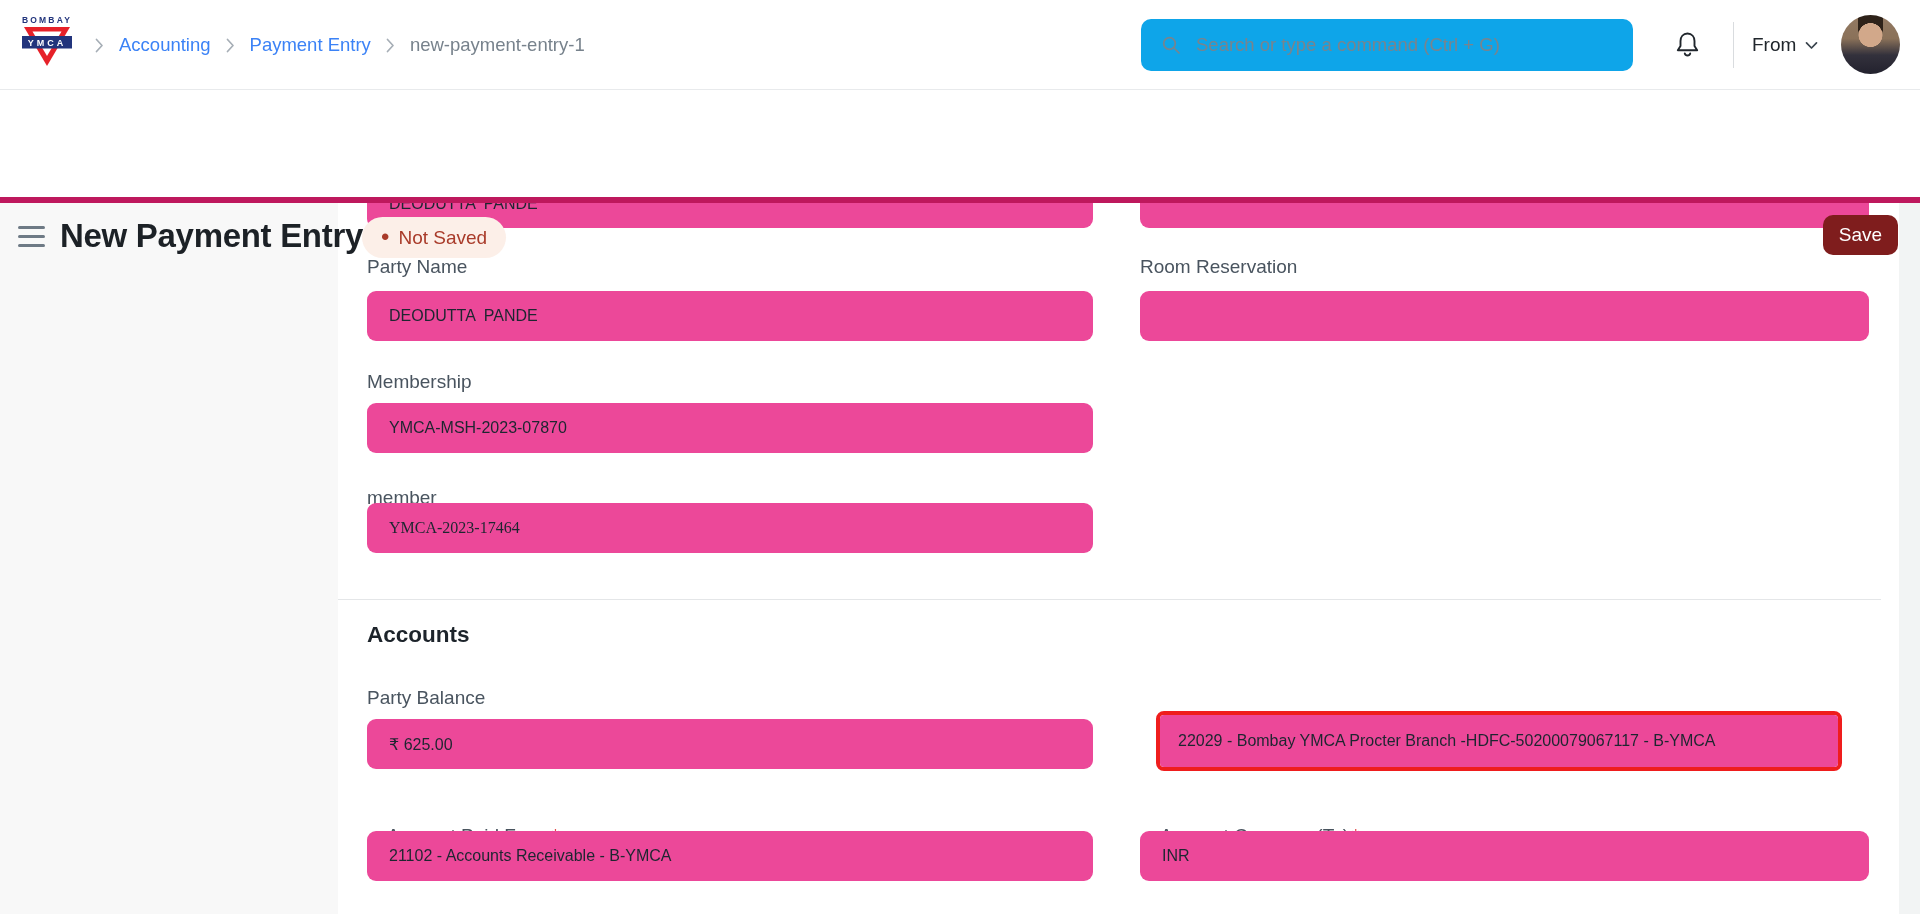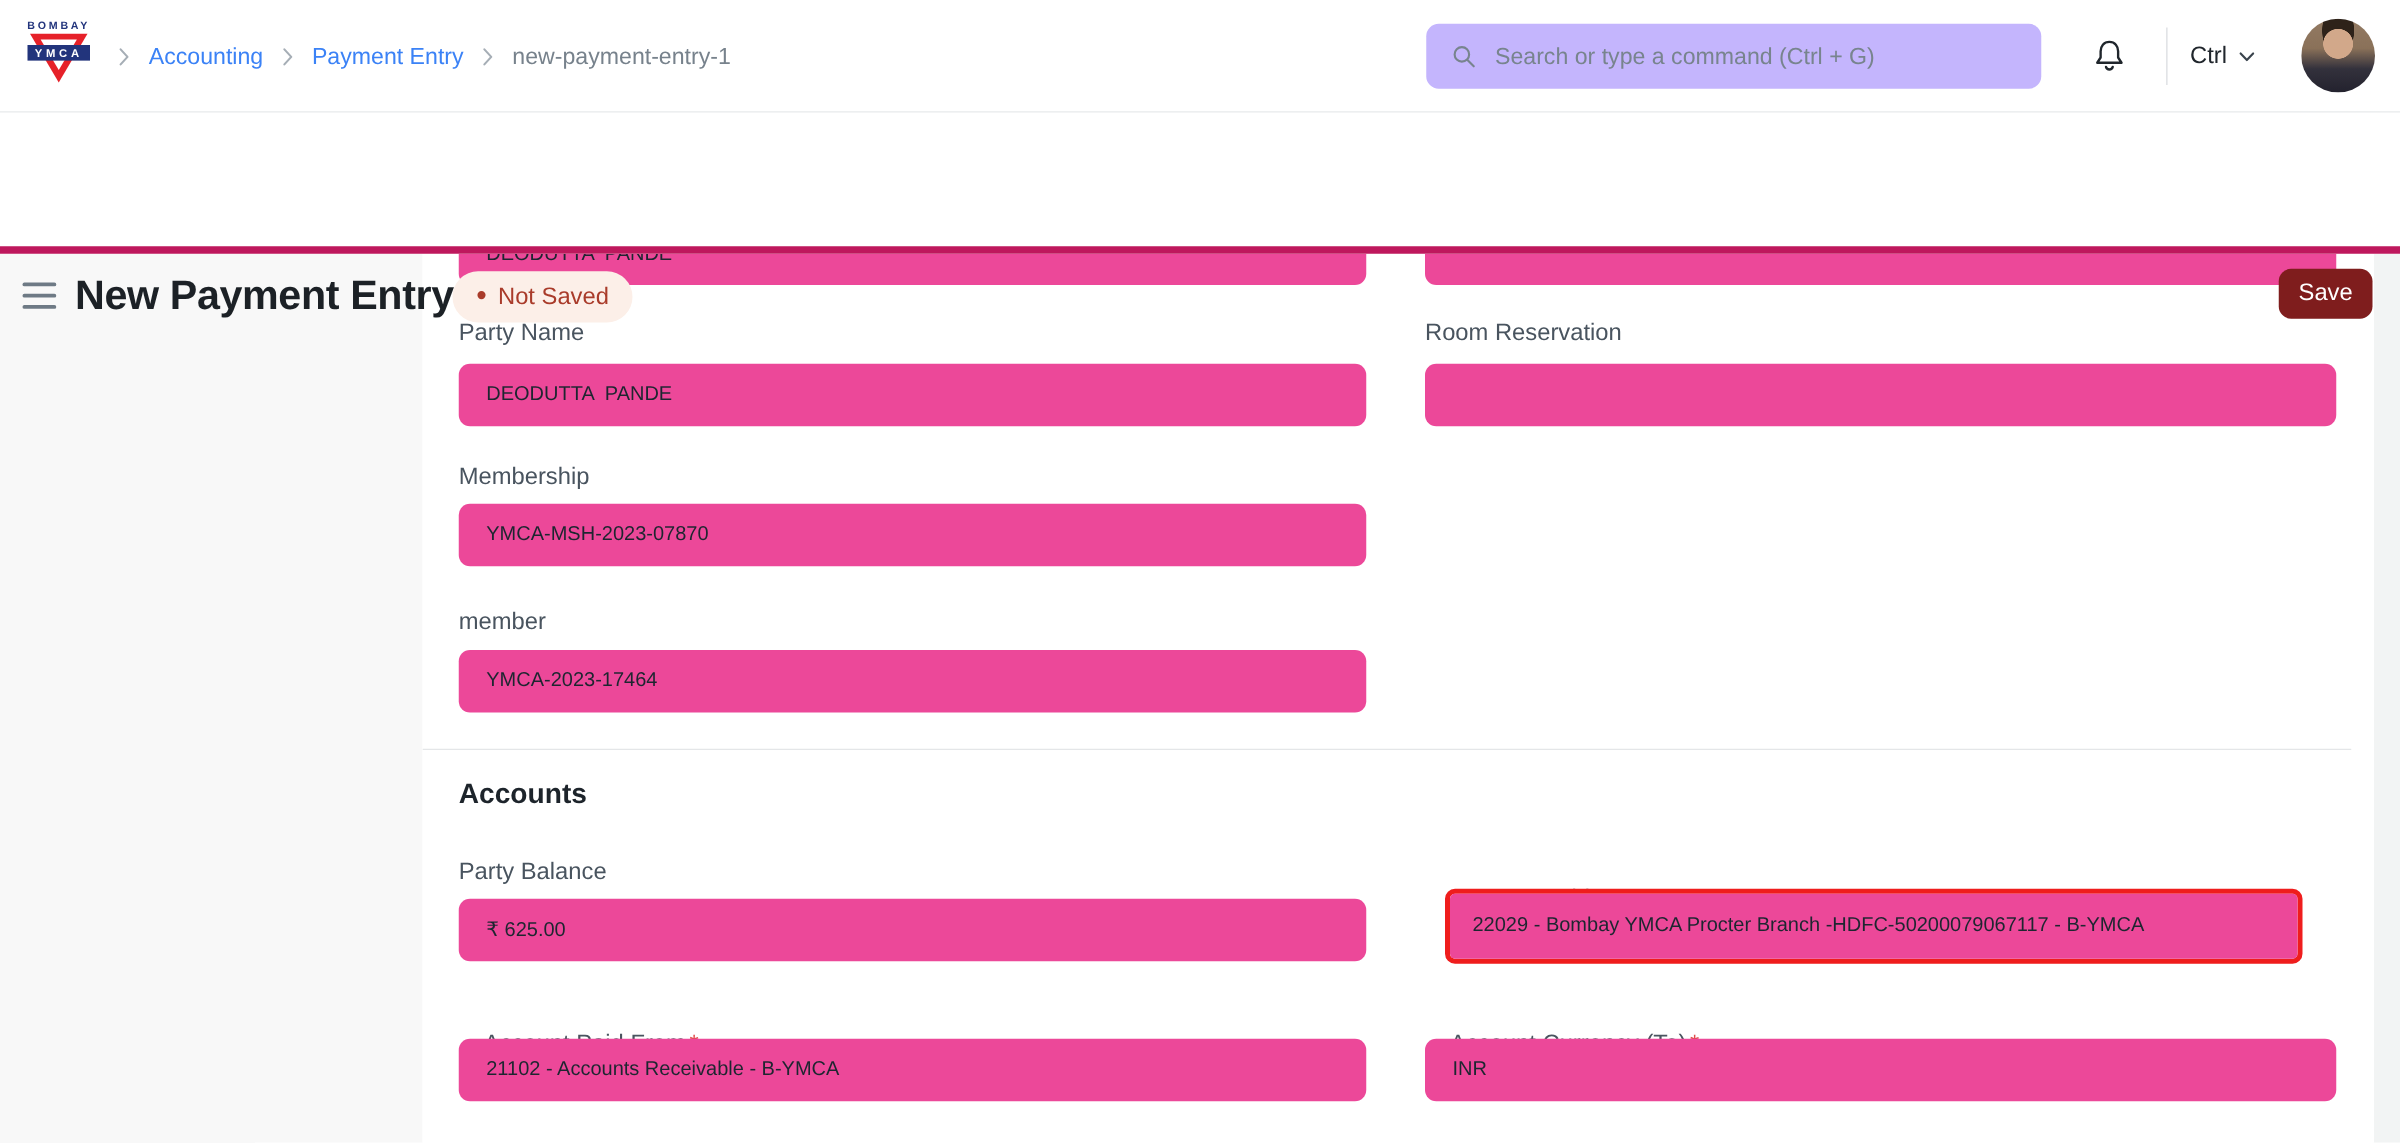--- a/index.html
+++ b/index.html
@@ -10,21 +10,21 @@
   .navbar { position:absolute; left:0; top:0; width:1920px; height:90px;
     background:#fff; border-bottom:1px solid #e8eaec; z-index:5; }
   .logo { position:absolute; left:18px; top:10px; width:58px; height:58px; cursor:pointer; }
   .breadcrumb { position:absolute; left:95px; top:0; height:90px; display:flex;
     align-items:center; gap:15px; font-size:18.5px; }
   .crumb { color:#3b82f6; cursor:pointer; }
   .crumb.last { color:#77828c; }
   .sep { display:flex; align-items:center; }
 
   .searchbar { position:absolute; left:1141px; top:19px; width:492px; height:52px;
-    background:#c4b5fd; border-radius:10px; display:flex; align-items:center;
+    background:#0ea5e9; border-radius:10px; display:flex; align-items:center;
     padding:0 20px; gap:14px; }
   .searchbar input { flex:1; border:none; outline:none; background:transparent;
     font-family:inherit; font-size:18.5px; color:#3a444d; }
   .searchbar input::placeholder { color:#78848e; opacity:1; }
 
   .bell { position:absolute; left:1669px; top:26px; width:36px; height:38px;
     display:flex; align-items:center; justify-content:center; cursor:pointer; }
   .nav-divider { position:absolute; left:1733px; top:22px; width:1px; height:46px;
     background:#d9dcdf; }
   .help { position:absolute; left:1752px; top:0; height:90px; display:flex;
@@ -131,21 +131,21 @@
   <div class="bell">
     <svg width="29" height="32" viewBox="0 0 29 32">
       <path d="M14.5 4.5 C10 4.5 7.5 8 7.5 12 V17 L4.8 21.2 H24.2 L21.5 17 V12 C21.5 8 19 4.5 14.5 4.5 Z" fill="none" stroke="#20262c" stroke-width="1.9" stroke-linejoin="round"></path>
       <path d="M11.8 24.5 a2.8 2.8 0 0 0 5.4 0" fill="none" stroke="#20262c" stroke-width="1.9" stroke-linecap="round"></path>
     </svg>
   </div>
 
   <div class="nav-divider"></div>
 
   <div class="help">
-    <span>Ctrl</span>
+    <span>From</span>
     <span style="display:flex;">
       <svg width="13" height="9" viewBox="0 0 13 9">
           <polyline points="1.5,1.8 6.5,7 11.5,1.8" fill="none" stroke="#3a444d" stroke-width="1.7" stroke-linecap="round" stroke-linejoin="round"></polyline>
         </svg>
     </span>
   </div>
 
   <div class="avatar"></div>
 </div>
 
@@ -175,21 +175,21 @@
   <div class="flabel col-l" style="top:53px;">Party Name</div>
   <div class="finput col-l" style="top:88px;">DEODUTTA  PANDE</div>
 
   <div class="flabel col-r" style="top:53px;">Room Reservation</div>
   <div class="finput col-r" style="top:88px;"></div>
 
   <div class="flabel col-l" style="top:168px;">Membership</div>
   <div class="finput col-l" style="top:200px;">YMCA-MSH-2023-07870</div>
 
   <div class="flabel col-l" style="top:284px;">member</div>
-  <div class="finput col-l" style="top:317px;">YMCA-2023-17464</div>
+  <div class="finput col-l" style="top:300px;font-family:Liberation Serif, serif;">YMCA-2023-17464</div>
 
   <div class="section-divider"></div>
   <div class="section-title">Accounts</div>
 
   <div class="flabel col-l" style="top:484px;">Party Balance</div>
   <div class="finput col-l" style="top:516px;">₹ 625.00</div>
 
   <div class="flabel col-r" style="top:484px;">
     <span>Account Paid To</span><span class="req">*</span>
   </div>

